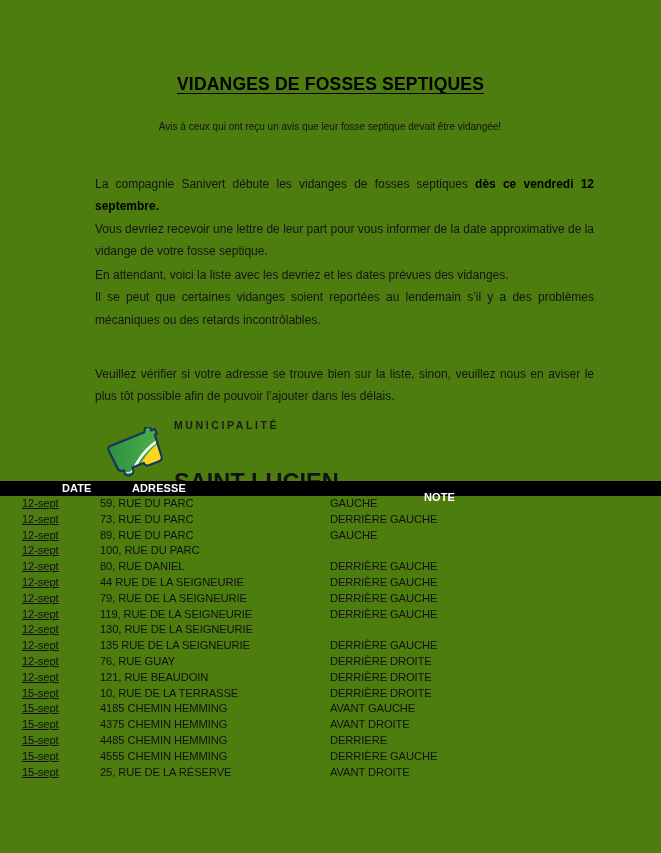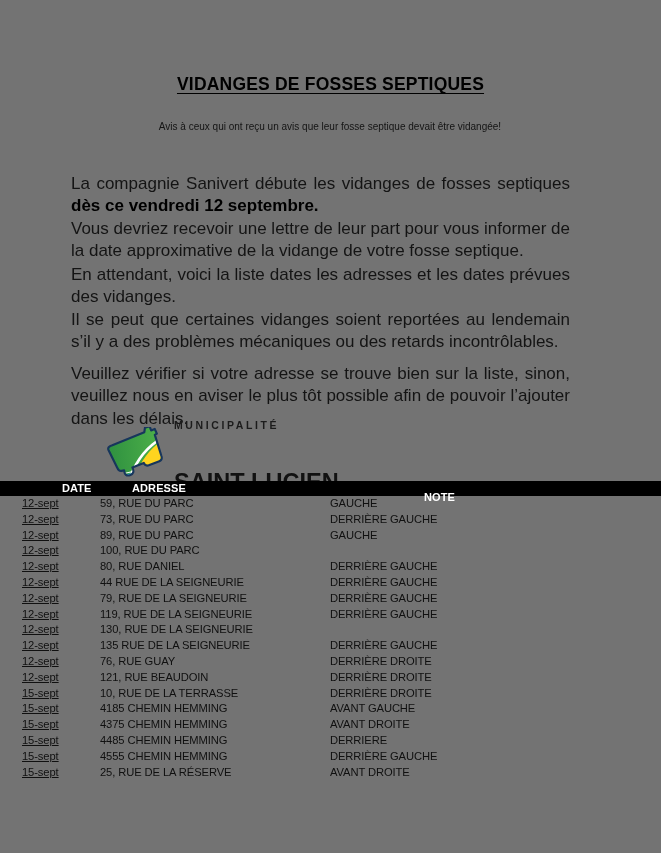--- a/index.html
+++ b/index.html
@@ -4,38 +4,38 @@
 <style>
   * { margin: 0; padding: 0; box-sizing: border-box; }
   html, body { background: #ffffff; }
   body {
     width: 661px; height: 853px;
     font-family: "Liberation Sans", sans-serif;
     color: #1b1b1b;
     position: relative;
     overflow: hidden;
   }
-  .page { position: absolute; inset: 0; background: #737373; }
+  .page { position: absolute; inset: 0; background: #4d7c0f; }
 
   .doc-title {
     position: absolute; top: 74px; left: 0; width: 661px;
     text-align: center;
     font-size: 17.5px; font-weight: bold; color: #000;
     text-decoration: underline;
     text-underline-offset: 3px;
     letter-spacing: 0.2px;
   }
   .doc-subtitle {
     position: absolute; top: 116px; left: 80px; width: 500px;
     text-align: center;
     font-size: 10px; line-height: 22px; color: #141414;
   }
   .para {
-    position: absolute; left: 71px; width: 499px;
-    font-size: 17px; line-height: 22.3px;
+    position: absolute; left: 95px; width: 499px;
+    font-size: 12px; line-height: 22.3px;
     text-align: justify; color: #141414;
   }
   .para b { color: #000; }
   #para1 { top: 173px; }
   #para2 { top: 264px; }
   #para3 { top: 363px; }
 
   
   .logo {
     position: absolute; top: 417px; left: 101px;
@@ -82,21 +82,21 @@
   <div class="doc-title">VIDANGES DE FOSSES SEPTIQUES</div>
 
   <div class="doc-subtitle">Avis à ceux qui ont reçu un avis que leur fosse septique devait être vidangée!</div>
 
   <div class="para" id="para1">
     <span>La compagnie Sanivert débute les vidanges de fosses septiques </span><b>dès ce vendredi 12 septembre.</b><br>
     <span>Vous devriez recevoir une lettre de leur part pour vous informer de la date approximative de la vidange de votre fosse septique.</span>
   </div>
 
   <div class="para" id="para2">
-    <span>En attendant, voici la liste dates les adresses et les dates prévues des vidanges.</span><br>
+    <span>En attendant, voici la liste avec les devriez et les dates prévues des vidanges.</span><br>
     <span>Il se peut que certaines vidanges soient reportées au lendemain s’il y a des problèmes mécaniques ou des retards incontrôlables.</span>
   </div>
 
   <div class="para" id="para3">Veuillez vérifier si votre adresse se trouve bien sur la liste, sinon, veuillez nous en aviser le plus tôt possible afin de pouvoir l’ajouter dans les délais.</div>
 
   <div class="logo">
     <svg class="logo-mark" viewBox="0 0 120 112" xmlns="http://www.w3.org/2000/svg">
       <defs>
         <clipPath id="lgclip">
           <path d="M22,30 L84,12 l2,-8 9,-2 2,8 7,-2 3,9 -4,2 8,40 q2,8 -6,10 l-18,5 q-8,2 -10,-5 l-22,6 q4,12 -6,14 q-10,2 -10,-10 l-2,0 q-8,2 -10,-6 L14,38 q-2,-6 8,-8 Z"></path>

